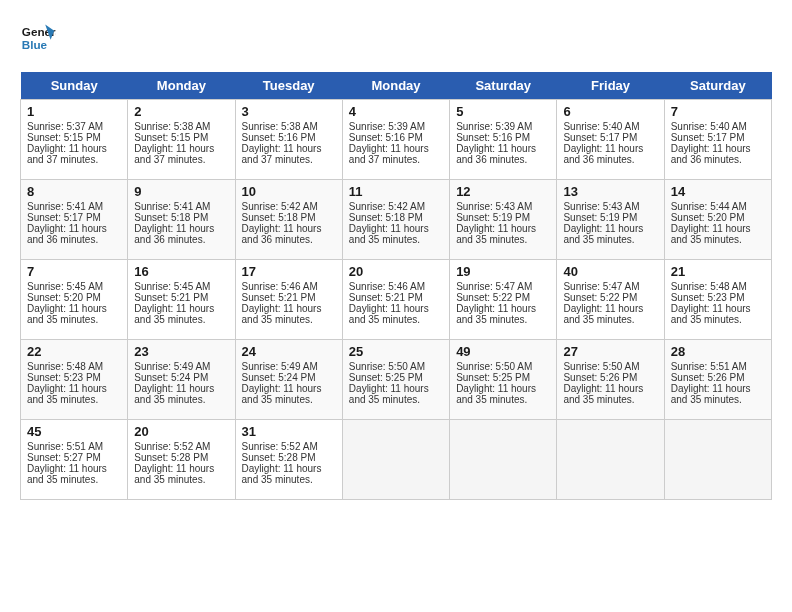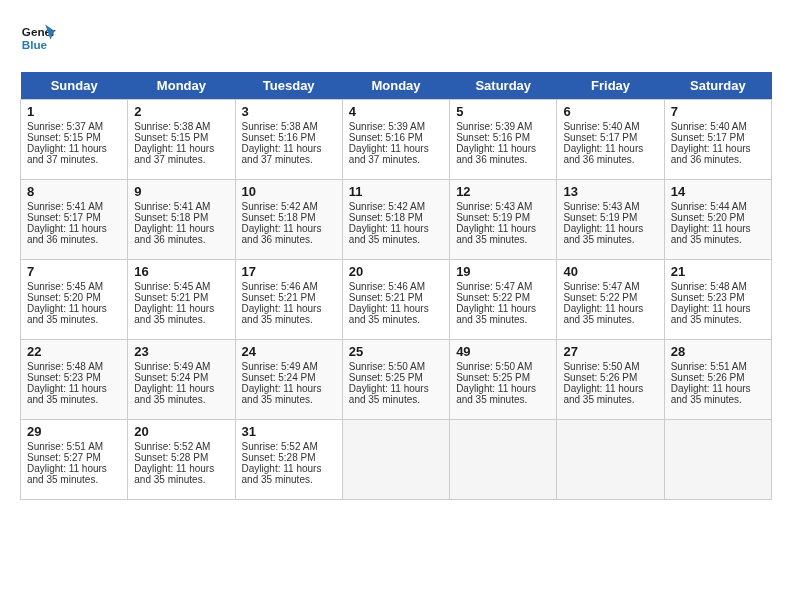--- a/index.html
+++ b/index.html
@@ -280,21 +280,21 @@
       </td>
         <td>
         <span class="day-number">28</span>
         <span>Sunrise: 5:51 AM</span><br>
         <span>Sunset: 5:26 PM</span><br>
         <span>Daylight: 11 hours and 35 minutes.</span>
       </td>
       </tr>
       <tr class="row-odd">
         <td>
-        <span class="day-number">29</span>
+        <span class="day-number">45</span>
         <span>Sunrise: 5:51 AM</span><br>
         <span>Sunset: 5:27 PM</span><br>
         <span>Daylight: 11 hours and 35 minutes.</span>
       </td>
         <td>
         <span class="day-number">20</span>
         <span>Sunrise: 5:52 AM</span><br>
         <span>Sunset: 5:28 PM</span><br>
         <span>Daylight: 11 hours and 35 minutes.</span>
       </td>

